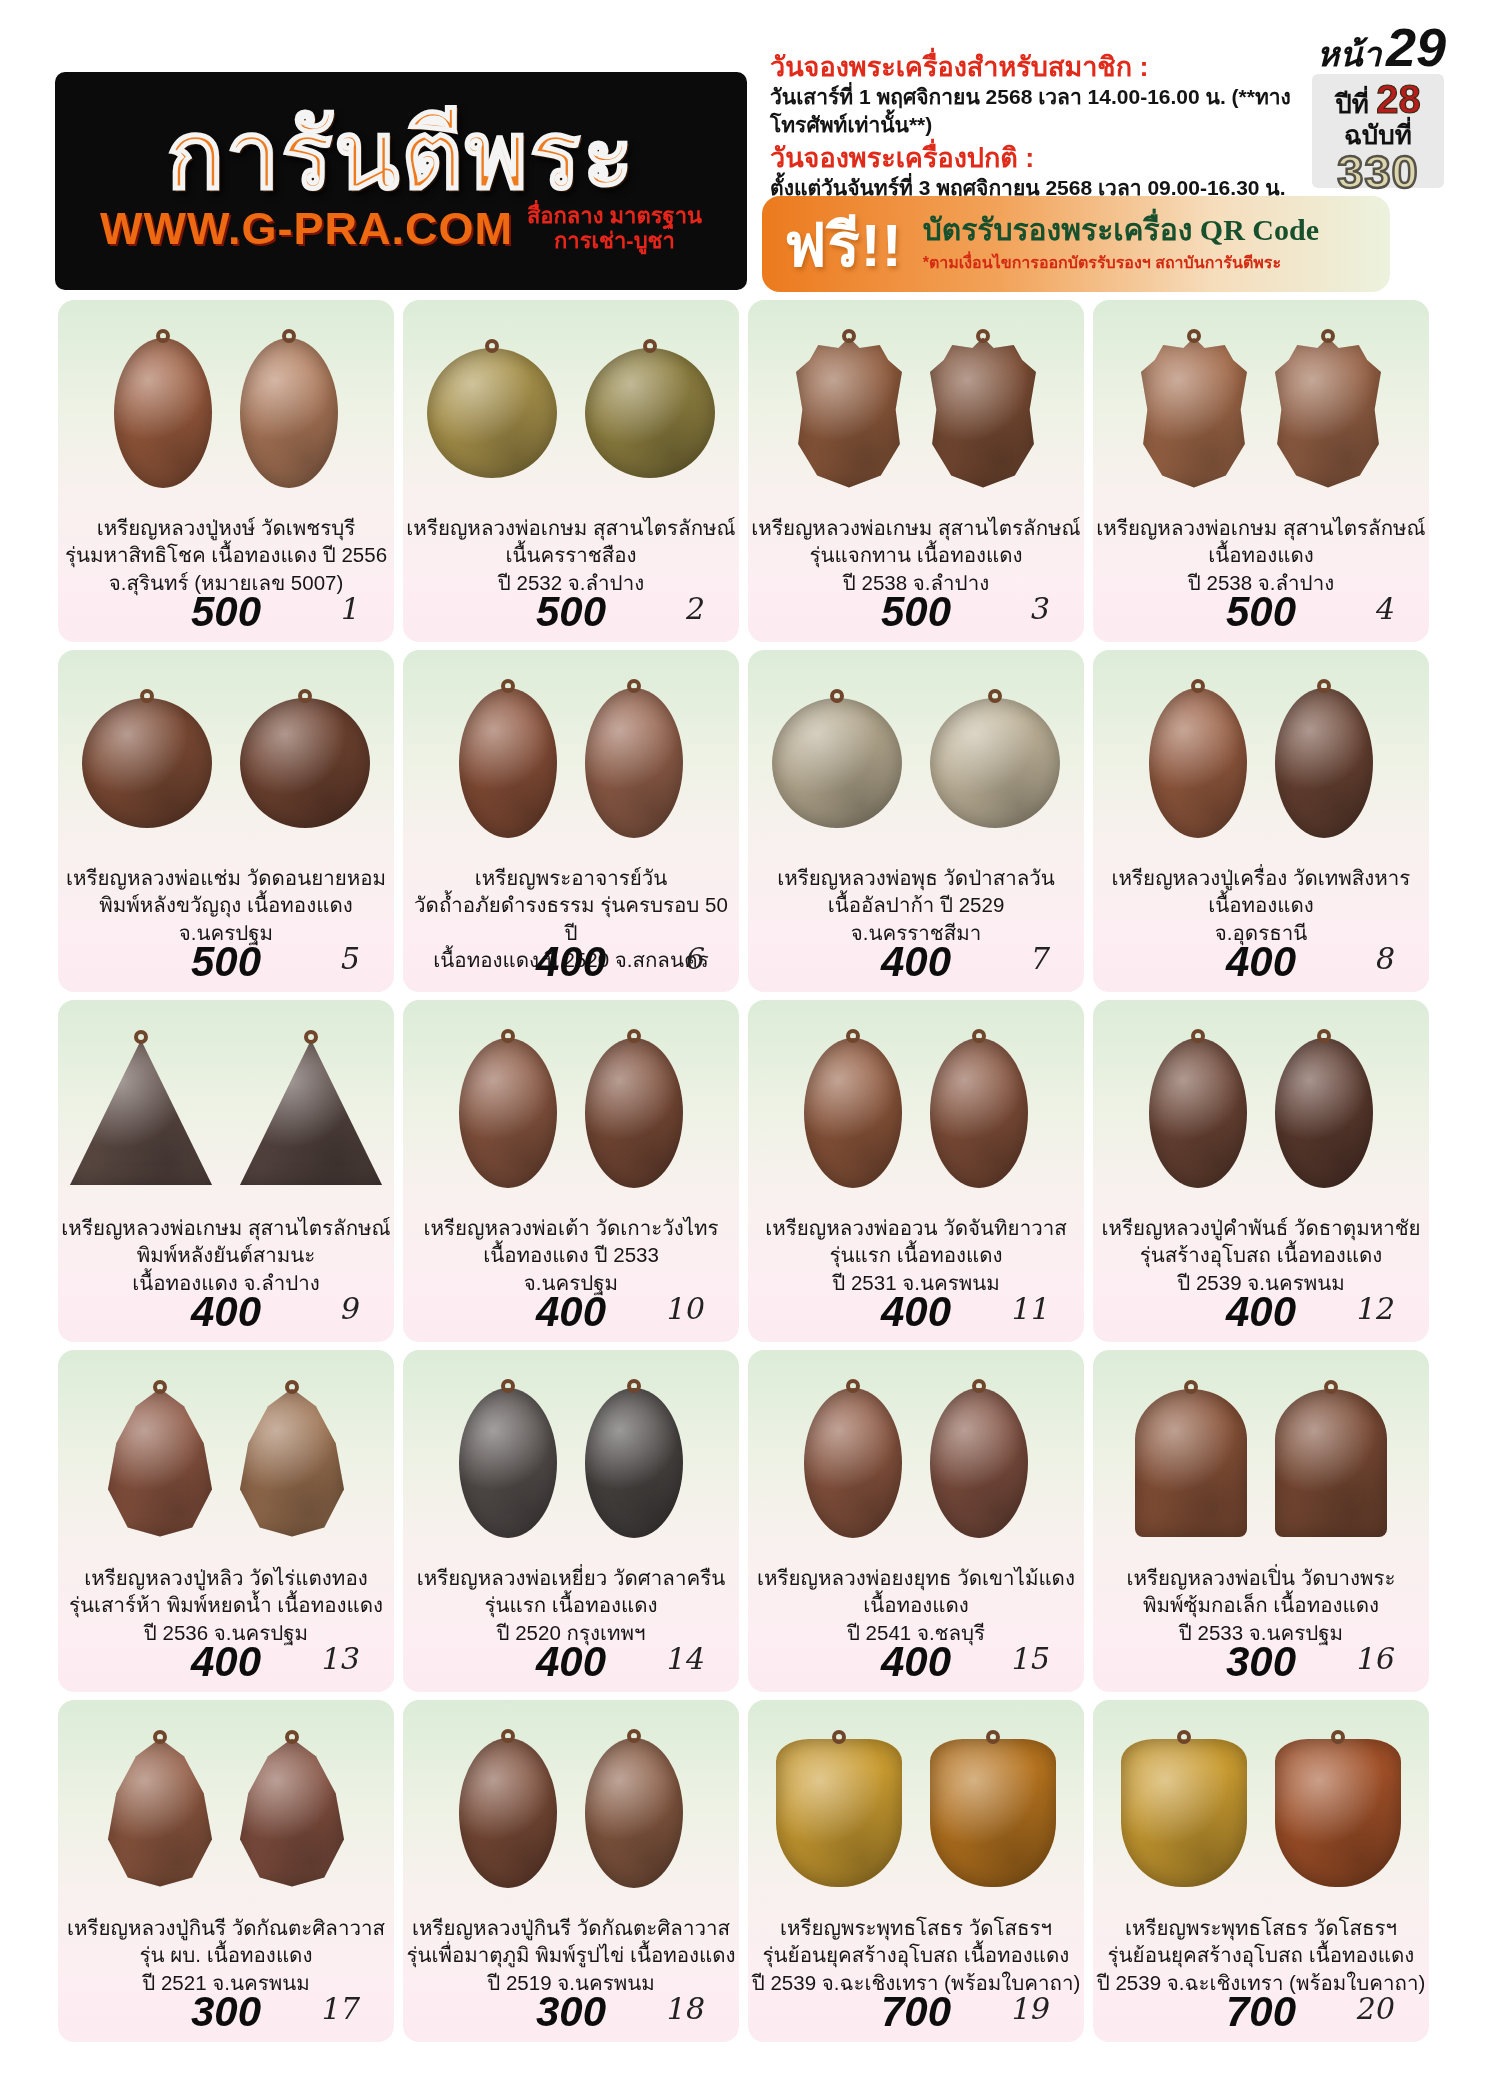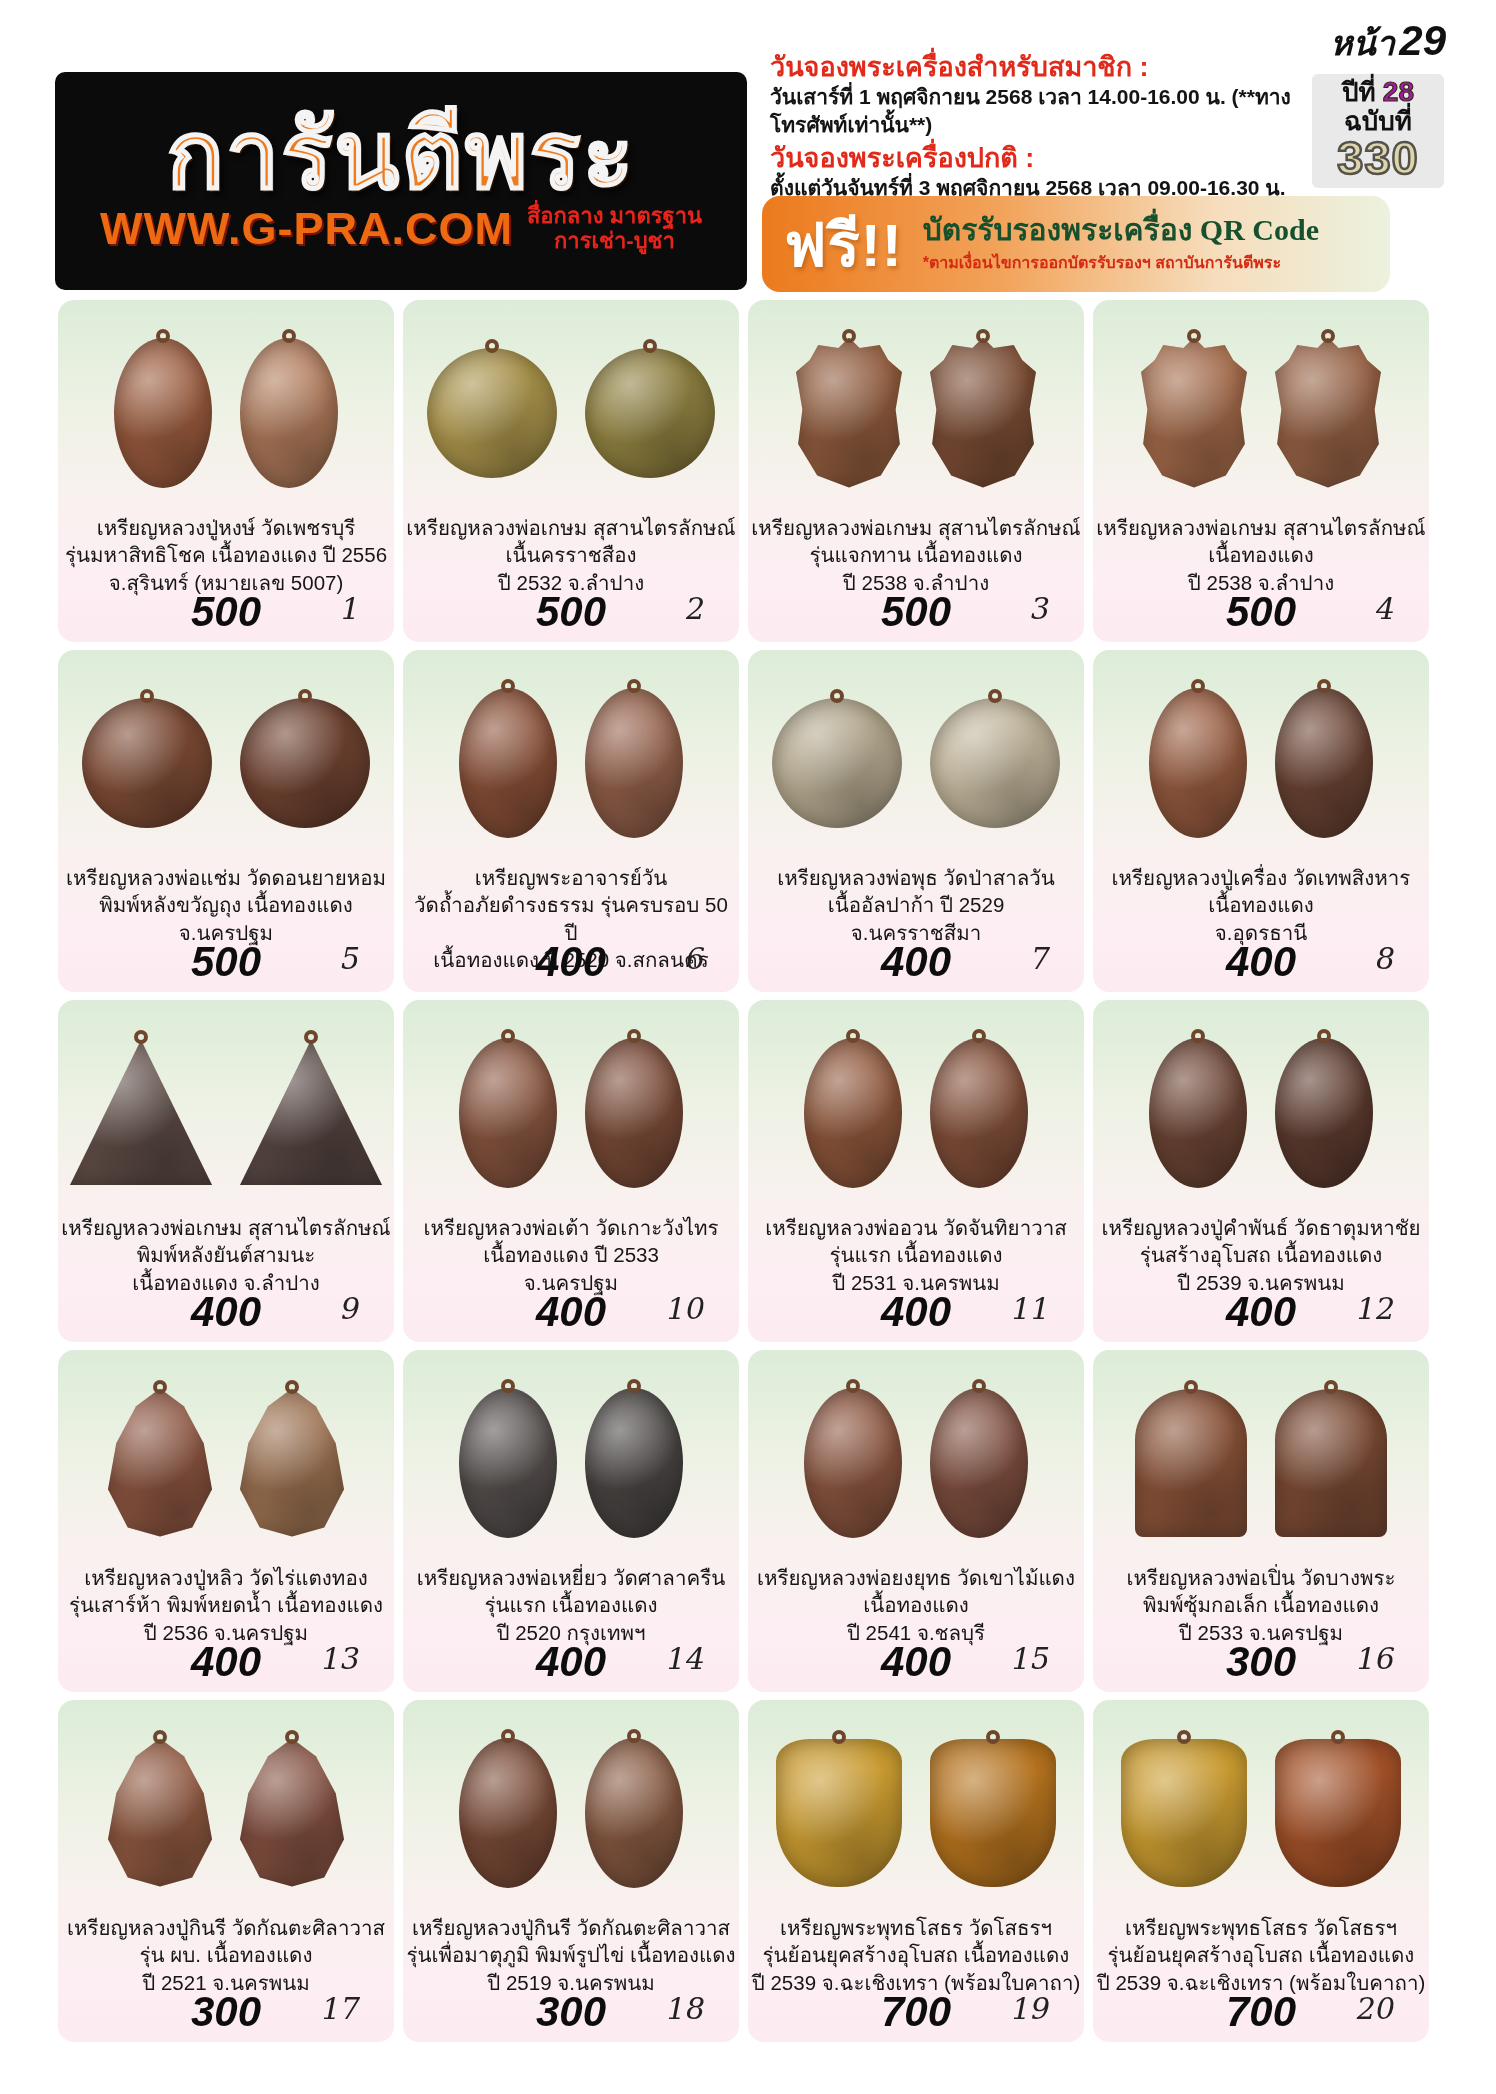--- a/index.html
+++ b/index.html
@@ -19,26 +19,26 @@
   .logo-tag { display:flex; flex-direction:column; line-height:1.12; }
   .logo-tag span { font-size:22px; font-weight:bold; color:#e8251a; }
 
   .booking { position:absolute; left:770px; top:52px; width:540px; }
   .bk-label { font-size:27px; font-weight:bold; color:#e02a1a; line-height:1.15; }
   .bk-detail { font-size:21px; font-weight:bold; color:#141414; line-height:1.35; margin-bottom:3px; }
 
   .page-head { position:absolute; left:1230px; top:16px; width:216px; text-align:right;
     font-style:italic; font-weight:bold; color:#111; }
   .page-head .p-label { font-size:34px; }
-  .page-head .p-num { font-size:42px; }
+  .page-head .p-num { font-size:54px; }
 
   .issue-box { position:absolute; left:1312px; top:74px; width:132px; height:114px;
     background:#e9e9e9; border-radius:6px; text-align:center; padding-top:2px; }
   .issue-line1 { font-size:26px; font-weight:bold; color:#111; line-height:1.15; }
-  .issue-line1 .yr { font-size:28px; color:#a21caf; -webkit-text-stroke:1.2px #3a2a10; }
+  .issue-line1 .yr { font-size:40px; color:#b91c1c; -webkit-text-stroke:1.2px #3a2a10; }
   .issue-line2 { font-size:26px; font-weight:bold; color:#111; line-height:1.0; }
   .issue-num { font-size:47px; font-weight:bold; line-height:1.0; color:#ddd6ac;
     -webkit-text-stroke:2.5px #55524a; letter-spacing:1px; }
 
   .promo-box { position:absolute; left:762px; top:196px; width:628px; height:96px;
     border-radius:18px; display:flex; align-items:center; padding:0 22px; gap:20px;
     background:linear-gradient(90deg,#ec7a1d 0%, #f2a35a 38%, #f6ddbc 72%, #ecf2de 100%); }
   .promo-free { font-size:60px; font-weight:800; color:#ffffff; letter-spacing:1px;
     text-shadow:2px 3px 4px rgba(150,70,0,.45); white-space:nowrap; }
   .promo-right { display:flex; flex-direction:column; }

